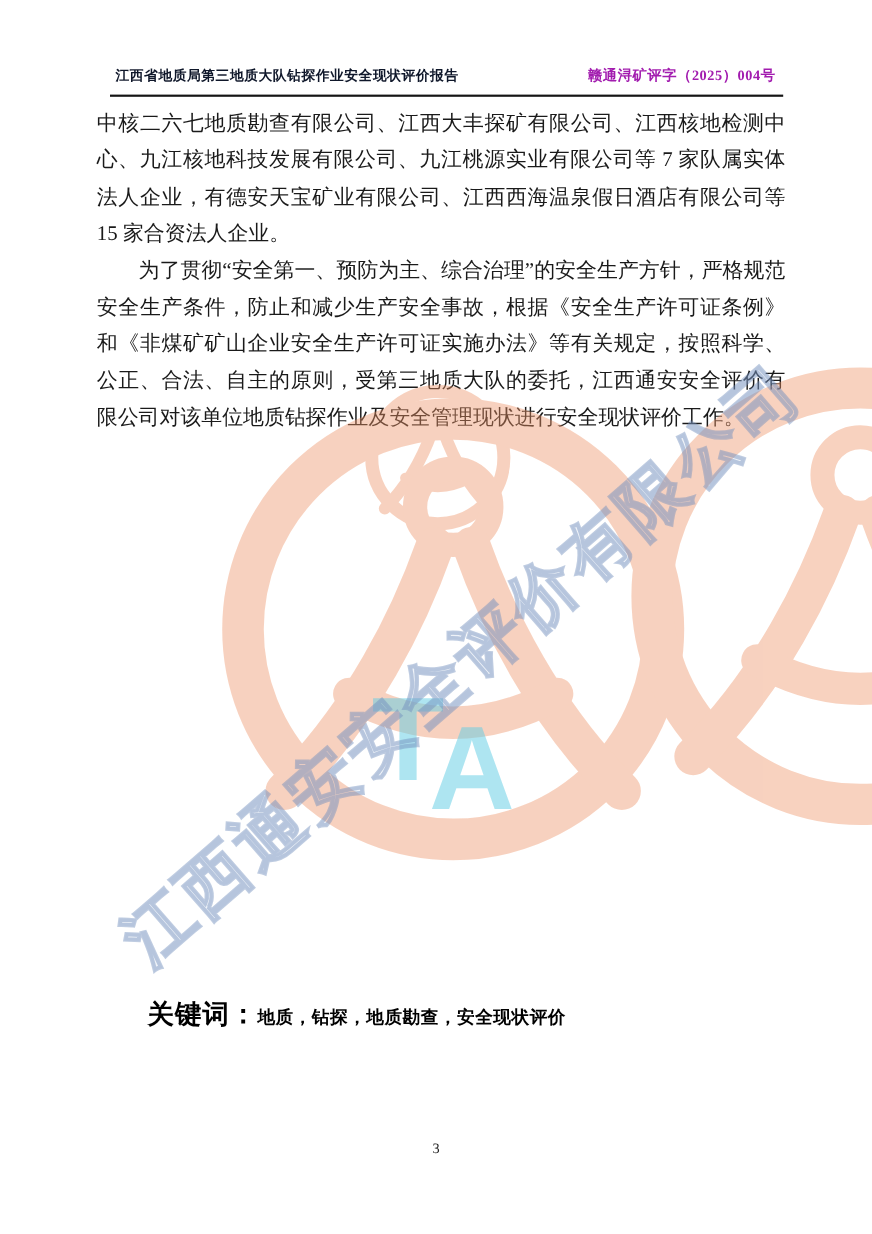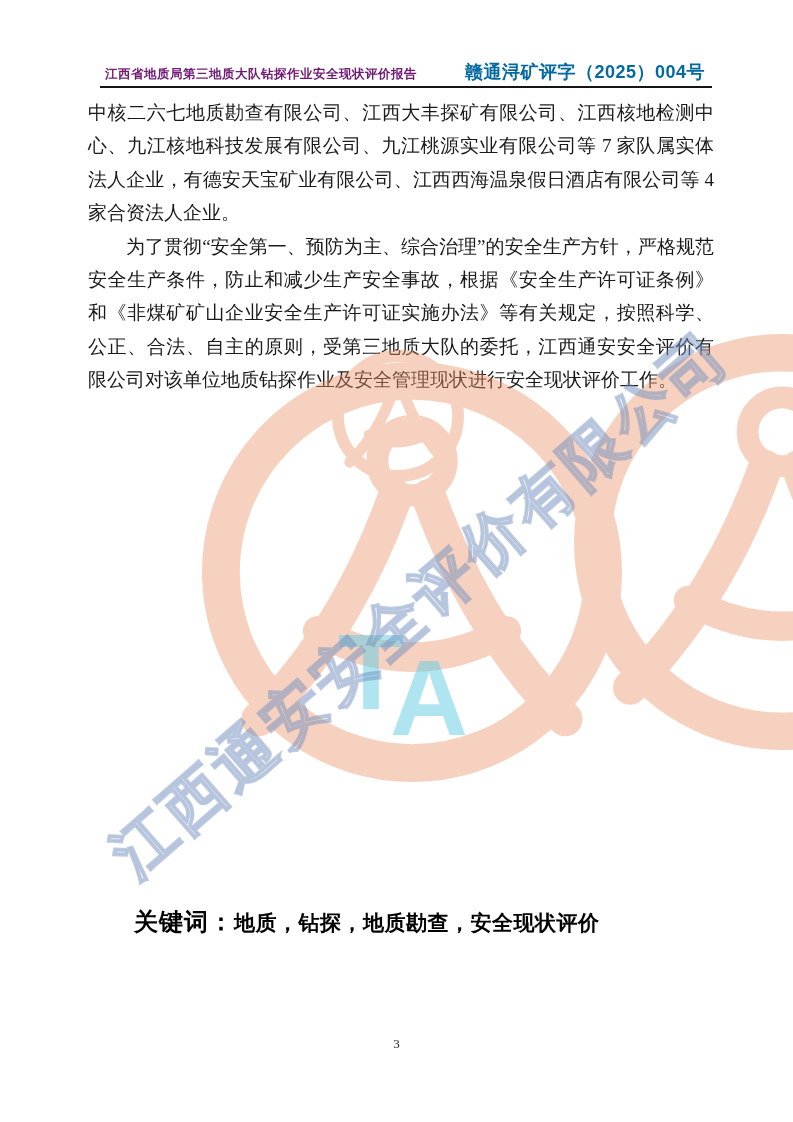--- a/index.html
+++ b/index.html
@@ -12,26 +12,26 @@
     font-family:"Liberation Serif","DejaVu Serif",serif;
     color:#161616;
   }
   
   .hdr{
     position:absolute;top:60px;left:105px;width:600px;
     display:flex;justify-content:space-between;align-items:baseline;
   }
   .hdr-left{
     font-family:"Liberation Serif","DejaVu Serif",serif;
-    font-weight:bold;font-size:12.5px;letter-spacing:0.5px;color:#701a75;
+    font-weight:bold;font-size:12.5px;letter-spacing:0.5px;color:#0f172a;
     white-space:nowrap;
   }
   .hdr-right{
-    font-family:Liberation Sans, sans-serif;
-    font-weight:bold;font-size:18px;letter-spacing:0.5px;color:#0369a1;
+    font-family:Liberation Serif, serif;
+    font-weight:bold;font-size:13px;letter-spacing:0.5px;color:#a21caf;
     white-space:nowrap;
   }
   .hdr-rule{
     position:absolute;top:86px;left:100px;width:612px;height:0;
     border-top:2px solid #151515;
   }
   
   .bodytext{
     position:absolute;top:96px;left:88px;width:626px;
     font-size:19px;line-height:33.4px;text-align:justify;
@@ -39,21 +39,21 @@
   }
   .bodytext p{margin:0;padding:0;}
   .bodytext p.ind{text-indent:2em;}
   
   .keywords{
     position:absolute;top:906px;left:134px;
     font-family:"Liberation Sans","DejaVu Sans",sans-serif;
     font-weight:bold;color:#000;white-space:nowrap;
   }
   .kw-label{font-size:24px;letter-spacing:1px;}
-  .kw-text{font-size:21px;letter-spacing:0.5px;}
+  .kw-text{font-size:16px;letter-spacing:0.5px;}
   
   .pageno{
     position:absolute;top:1036px;left:0;width:100%;
     text-align:center;font-size:13px;color:#222;
   }
   
   .wm{position:absolute;left:0;top:0;width:793px;height:1122px;pointer-events:none;}
   .wm-logo-svg{position:absolute;left:0;top:0;opacity:0.42;}
   .wm-diagonal{
     position:absolute;left:-70px;top:562px;width:980px;
@@ -77,21 +77,21 @@
 
 <div class="page">
 
   <div class="hdr">
     <span class="hdr-left">江西省地质局第三地质大队钻探作业安全现状评价报告</span>
     <span class="hdr-right">赣通浔矿评字（2025）004号</span>
   </div>
   <div class="hdr-rule"></div>
 
   <div class="bodytext">
-    <p>中核二六七地质勘查有限公司、江西大丰探矿有限公司、江西核地检测中心、九江核地科技发展有限公司、九江桃源实业有限公司等 7 家队属实体法人企业，有德安天宝矿业有限公司、江西西海温泉假日酒店有限公司等 4 家合资法人企业。</p>
+    <p>中核二六七地质勘查有限公司、江西大丰探矿有限公司、江西核地检测中心、九江核地科技发展有限公司、九江桃源实业有限公司等 7 家队属实体法人企业，有德安天宝矿业有限公司、江西西海温泉假日酒店有限公司等 15 家合资法人企业。</p>
     <p class="ind">为了贯彻“安全第一、预防为主、综合治理”的安全生产方针，严格规范安全生产条件，防止和减少生产安全事故，根据《安全生产许可证条例》和《非煤矿矿山企业安全生产许可证实施办法》等有关规定，按照科学、公正、合法、自主的原则，受第三地质大队的委托，江西通安安全评价有限公司对该单位地质钻探作业及安全管理现状进行安全现状评价工作。</p>
   </div>
 
   <div class="keywords">
     <span class="kw-label">关键词：</span><span class="kw-text">地质，钻探，地质勘查，安全现状评价</span>
   </div>
 
   <div class="pageno">3</div>
 
   <div class="wm">

